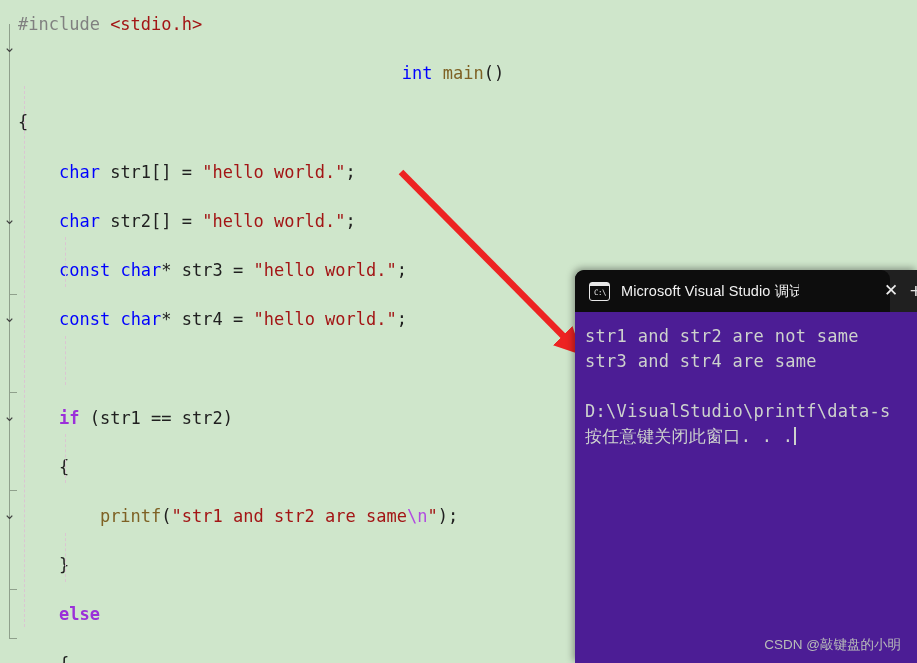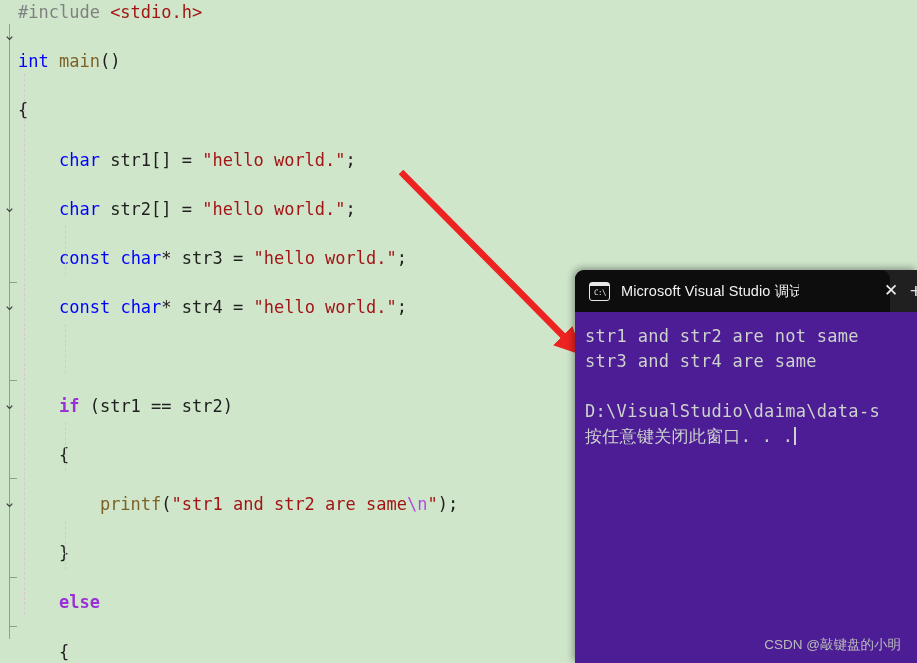--- a/index.html
+++ b/index.html
@@ -23,21 +23,21 @@
     background: #cfe6cb;
   }
   .gutter-line {
     position: absolute;
     left: 9px; top: 24px;
     width: 1px; height: 615px;
     background: #8fa08c;
   }
   .code {
     position: absolute;
-    left: 0; top: 0;
+    left: 0; top: 12px;
     width: 888px;
   }
   .line {
     position: relative;
     height: 24.6px;
     line-height: 24.6px;
     font-size: 17px;
     font-family: "DejaVu Sans Mono", monospace;
     white-space: pre;
     color: #202020;
@@ -204,21 +204,21 @@
 </style>
 </head>
 <body>
 
 <div id="root">
 
   <div class="editor">
     <div class="gutter-line"></div>
     <div class="code" id="code-container">
         <div class="line" style="top: 0px;"><span></span><span class="pre">#include </span><span class="inc">&lt;stdio.h&gt;</span></div>
-        <div class="line" style="top: 24.6px;"><span></span><span class="kw">int</span><span class="plain"> </span><span class="fn">main</span><span class="plain">()</span></div>
+        <div class="line" style="top: 24.6px; text-align: center;"><span></span><span class="kw">int</span><span class="plain"> </span><span class="fn">main</span><span class="plain">()</span></div>
         <div class="line" style="top: 49.2px;"><span></span><span class="plain">{</span></div>
         <div class="line" style="top: 73.8px;"><span>    </span><span class="kw">char</span><span class="plain"> str1[] = </span><span class="str">"hello world."</span><span class="plain">;</span></div>
         <div class="line" style="top: 98.4px;"><span>    </span><span class="kw">char</span><span class="plain"> str2[] = </span><span class="str">"hello world."</span><span class="plain">;</span></div>
         <div class="line" style="top: 123px;"><span>    </span><span class="kw">const</span><span class="plain"> </span><span class="kw">char</span><span class="plain">* str3 = </span><span class="str">"hello world."</span><span class="plain">;</span></div>
         <div class="line" style="top: 147.6px;"><span>    </span><span class="kw">const</span><span class="plain"> </span><span class="kw">char</span><span class="plain">* str4 = </span><span class="str">"hello world."</span><span class="plain">;</span></div>
         <div class="line" style="top: 172.2px;"><span>    </span>&nbsp;</div>
         <div class="line" style="top: 196.8px;"><span>    </span><span class="kwctl">if</span><span class="plain"> (str1 == str2)</span></div>
         <div class="line" style="top: 221.4px;"><span>    </span><span class="plain">{</span></div>
         <div class="line" style="top: 246px;"><span>        </span><span class="fn">printf</span><span class="plain">(</span><span class="str">"str1 and str2 are same</span><span class="esc">\n</span><span class="str">"</span><span class="plain">);</span></div>
         <div class="line" style="top: 270.6px;"><span>    </span><span class="plain">}</span></div>
@@ -261,20 +261,20 @@
         <div class="tab-title">Microsoft Visual Studio 调试控</div>
       </div>
       <div class="tab-close">✕</div>
       <div class="new-tab">+</div>
     </div>
 
     <div class="console-body" id="console-body">
         <div class="cline">str1 and str2 are not same</div>
         <div class="cline">str3 and str4 are same</div>
         <div class="cline blank">&nbsp;</div>
-        <div class="cline">D:\VisualStudio\daima\data-s</div>
+        <div class="cline">D:\VisualStudio\printf\data-s</div>
         <div class="cline">按任意键关闭此窗口. . .<span class="caret"></span></div>
       </div>
   </div>
 
   <div class="watermark">CSDN @敲键盘的小明</div>
 
 </div>
 
 </body></html>

